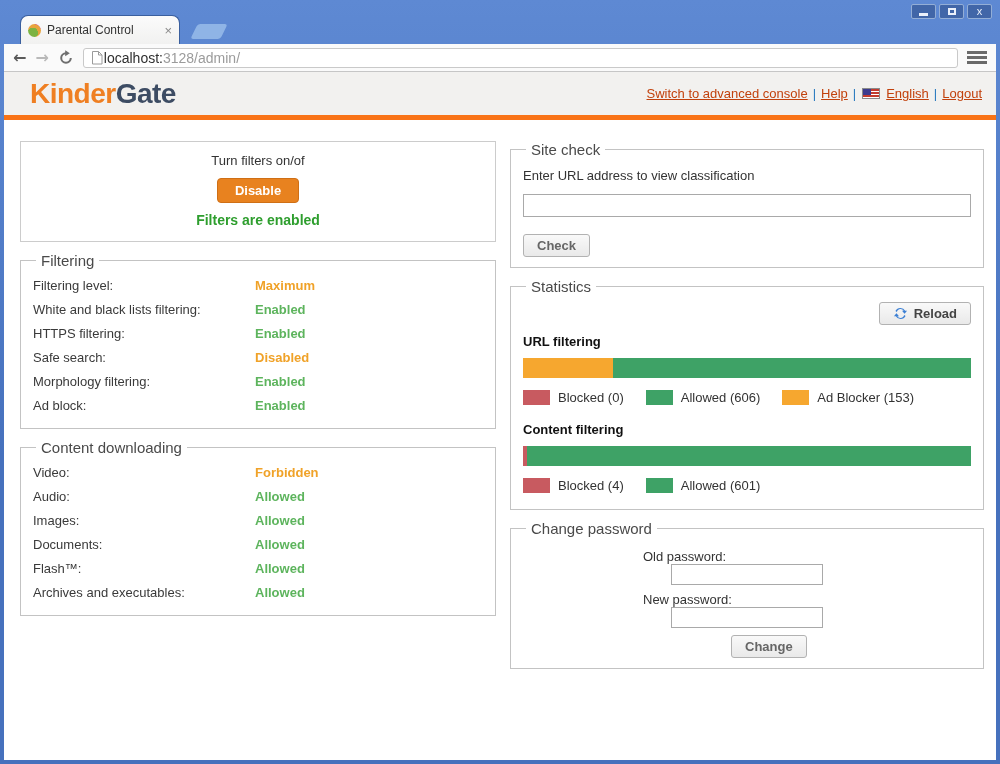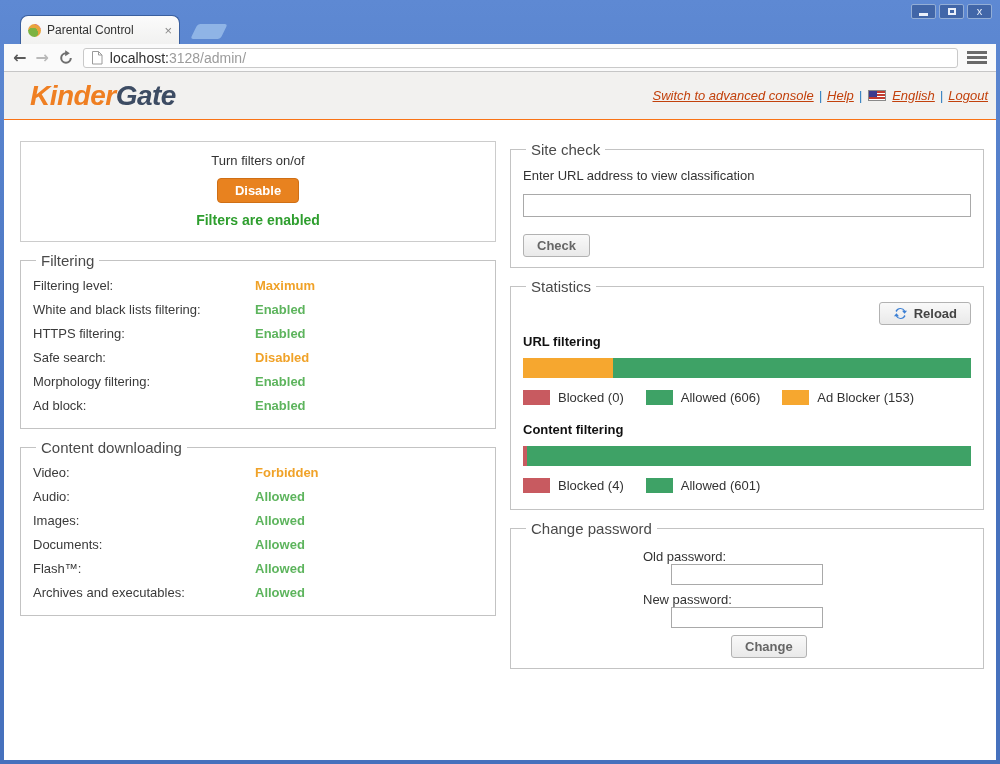--- a/index.html
+++ b/index.html
@@ -28,30 +28,30 @@
   .newtab { position:absolute; left:190px; bottom:5px; width:30px; height:15px;
             background:#8fb4e6; border-radius:3px; transform:skewX(-26deg); }
 
   .toolbar { flex:0 0 auto; height:28px; background:#fafafa; border-bottom:1px solid #c6c6c6;
              display:flex; align-items:center; padding:0 9px; gap:9px; }
   .nav-btn { font-family:"DejaVu Sans", sans-serif; font-size:16px; line-height:16px; font-weight:bold; cursor:default; }
   .nav-back { color:#5a5a5a; }
   .nav-fwd { color:#b9b9b9; }
   .nav-reload { display:flex; align-items:center; }
   .urlbox { flex:1; height:20px; background:#fff; border:1px solid #c9c9c9; border-radius:3px;
-            display:flex; align-items:center; padding:0 7px; gap:7px; }
+            display:flex; align-items:center; padding:0 7px; gap:1px; }
   .url-host { color:#2f2f2f; font-size:14px; }
   .url-path { color:#9b9b9b; font-size:14px; }
   .menu-btn { width:20px; display:flex; flex-direction:column; gap:2px; cursor:default; }
   .menu-btn i { display:block; height:3px; background:#6b6b6b; }
 
   
   .page { flex:1; background:#fff; display:flex; flex-direction:column; overflow:hidden; }
-  .site-header { flex:0 0 auto; height:48px; background:#f2f1ef; border-bottom:1px solid #f97316;
-                 display:flex; align-items:center; justify-content:space-between; padding:0 8px 0 26px;font-style:italic; }
+  .site-header { flex:0 0 auto; height:48px; background:#f2f1ef; border-bottom:5px solid #f97316;
+                 display:flex; align-items:center; justify-content:space-between; padding:0 14px 0 26px; }
   .logo { font-size:28px; font-weight:bold; letter-spacing:-0.5px; }
   .logo-kinder { color:#ef7f22; }
   .logo-gate { color:#3d4c63; }
   .header-links { font-size:13px; color:#2b7bbf; display:flex; align-items:center; gap:5px; }
   .header-links a { color:#c2410c; text-decoration:underline; cursor:pointer;text-align:right; }
   .sep { color:#2b7bbf; }
   .flag { display:inline-block; position:relative; width:18px; height:11px; border:1px solid #8a8a8a; margin:0 1px;
           background:repeating-linear-gradient(180deg,#c23b2e 0 1.6px,#fff 1.6px 3.2px); }
   .flag .canton { position:absolute; top:0; left:0; width:8px; height:6px; background:#3c3b8e; }
 

